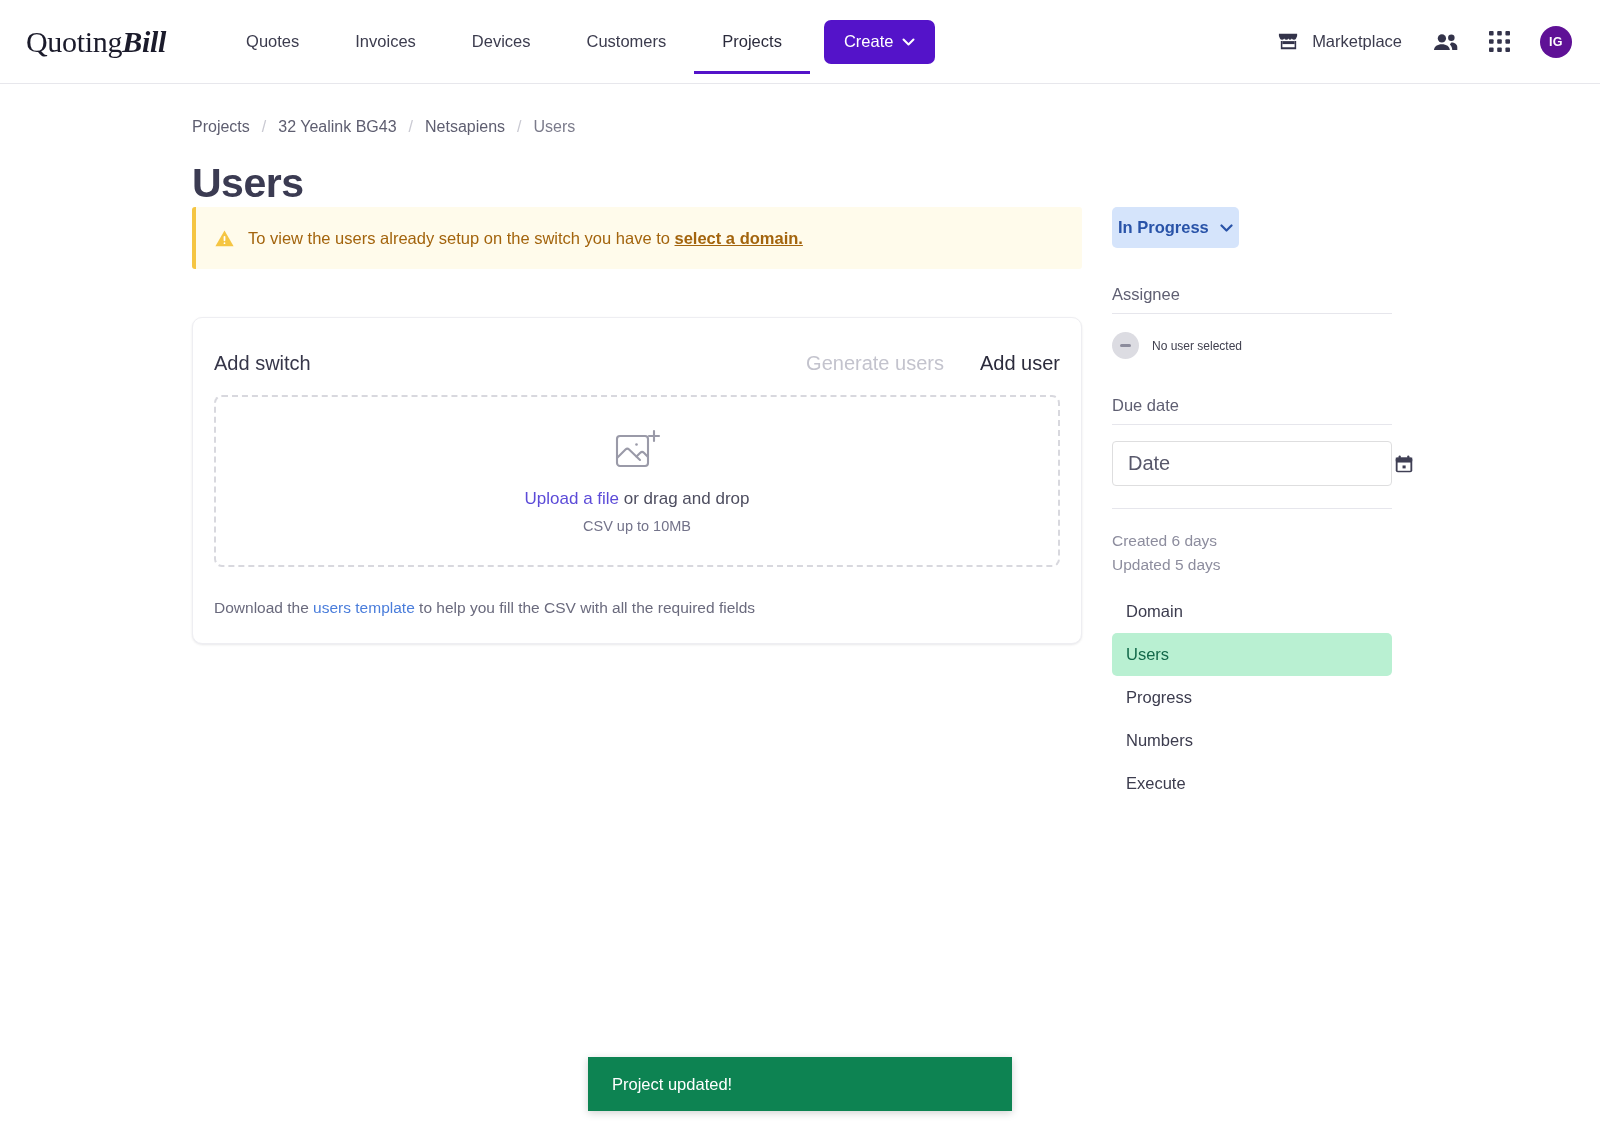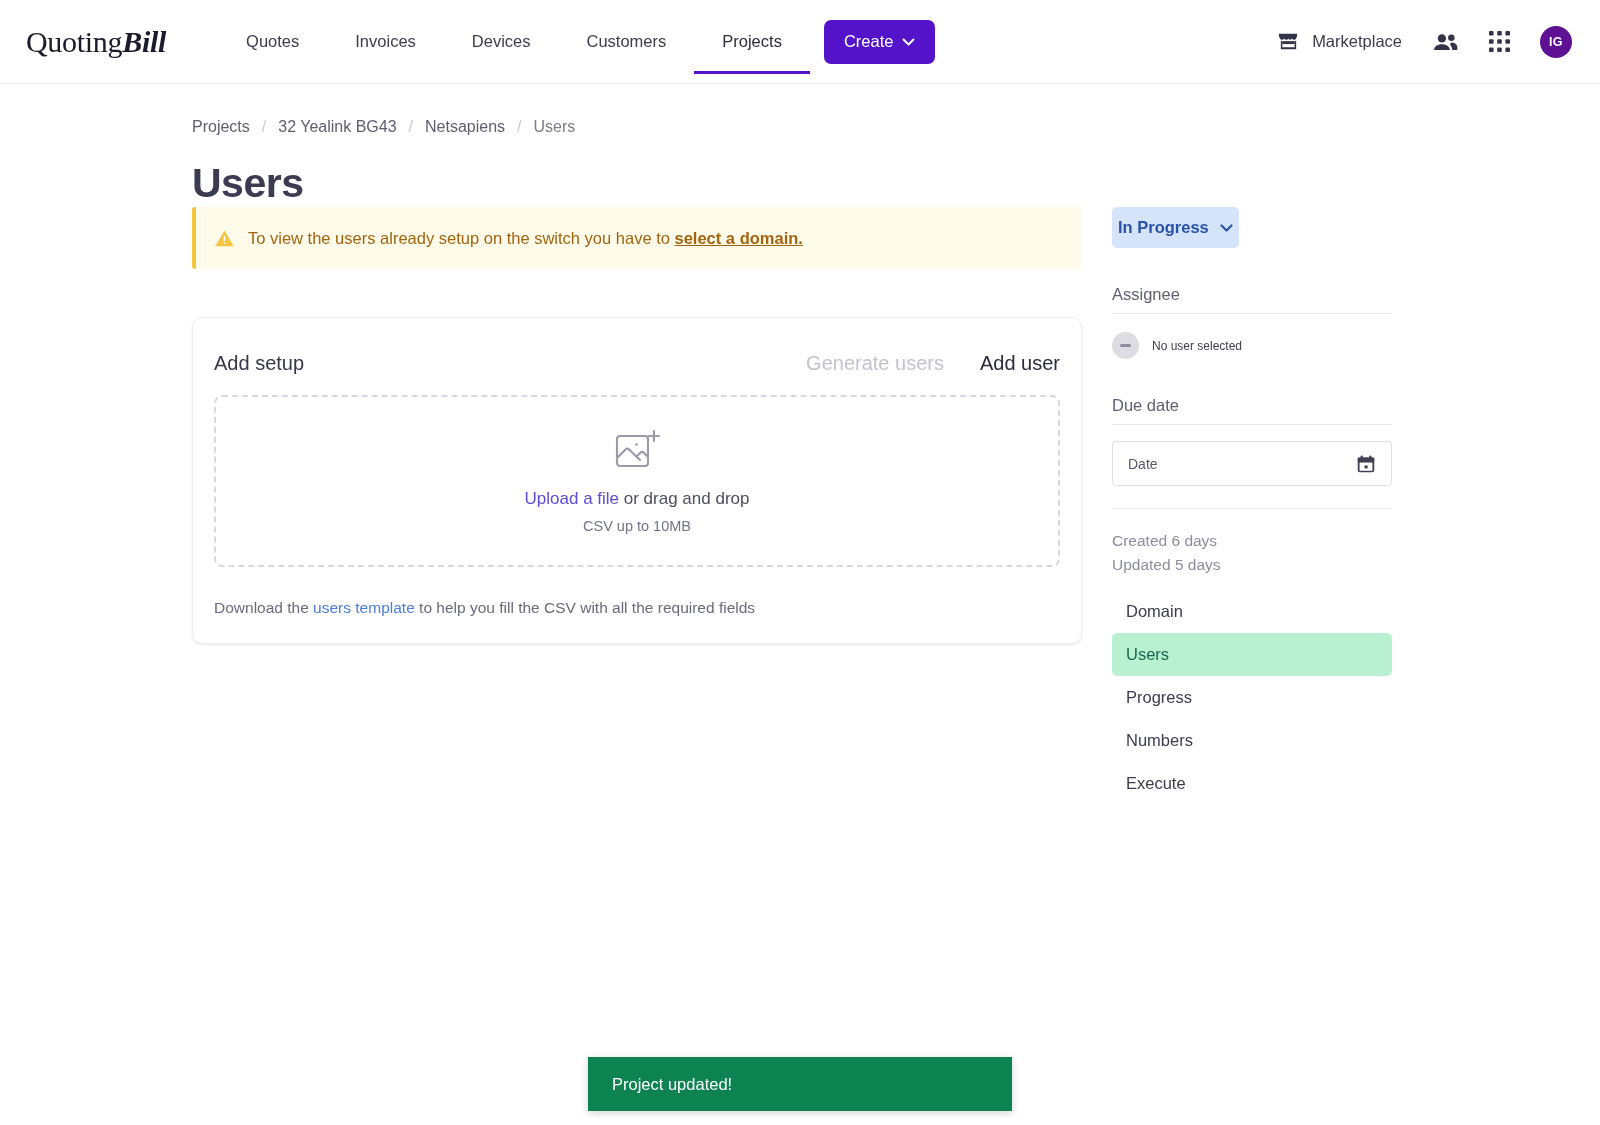--- a/index.html
+++ b/index.html
@@ -209,21 +209,21 @@
     margin-top: 16px;
     height: 45px;
     border: 1px solid #dededf;
     border-radius: 4px;
     display: flex; align-items: center;
     padding: 0 14px 0 15px;
     cursor: text;
   }
   .date-field input {
     border: none; outline: none;
-    font-size: 14px;
+    font-size: 20px;
     font-family: "Liberation Sans", sans-serif;
     color: #3f3f51;
     flex: 1;
     background: transparent;
   }
   .date-field input::placeholder { color: #58586b; }
 
   .meta-block {
     margin-top: 22px;
     border-top: 1px solid #e6e6ec;
@@ -356,21 +356,21 @@
             <path d="M12 2.8 22.4 20.8H1.6z" fill="#f5c542"></path>
             <rect x="11" y="9" width="2" height="6" rx="1" fill="#fff"></rect>
             <rect x="11" y="16.3" width="2" height="2" rx="1" fill="#fff"></rect>
           </svg>
         </span>
         <div class="alert-text"><span>To view the users already setup on the switch you have to </span><a>select a domain.</a></div>
       </div>
 
       <div class="card">
         <div class="card-head">
-          <div class="card-title">Add setup</div>
+          <div class="card-title">Add switch</div>
           <div class="card-actions">
             <div class="act disabled">Generate users</div>
             <div class="act primary">Add user</div>
           </div>
         </div>
 
         <div class="dropzone">
           <div class="dz-icon">
             <svg width="47" height="44" viewBox="0 0 47 44" fill="none" stroke="#9a9aa8" stroke-width="2.1" stroke-linecap="round" stroke-linejoin="round">
               <rect x="3" y="7" width="31" height="30" rx="3"></rect>

